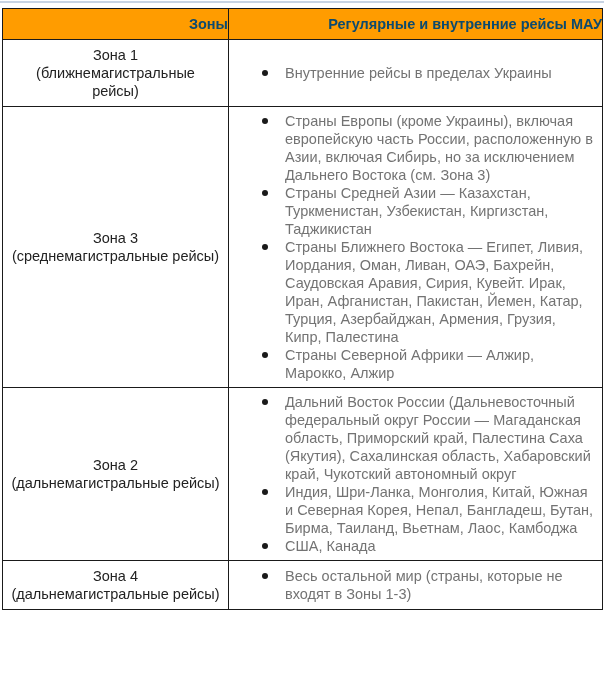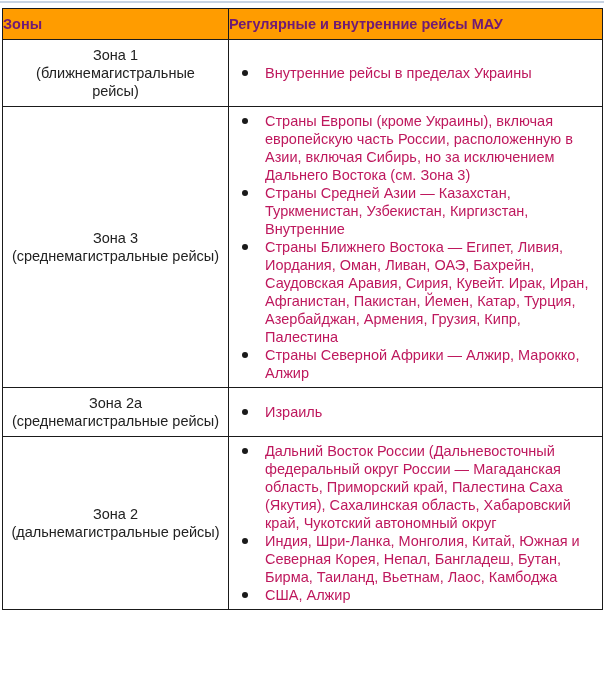--- a/index.html
+++ b/index.html
@@ -1,25 +1,25 @@
 <!DOCTYPE html>
 <html><head>
 <meta charset="utf-8">
 <style>
   html, body { margin: 0; padding: 0; background: #ffffff; }
   body { width: 604px; height: 676px; position: relative; overflow: hidden;
          font-family: "Liberation Sans", sans-serif; color: #1a1a1a; }
   .topline { position: absolute; left: 0; top: 1px; width: 604px; height: 2px; background: #c7d3e3; }
   table { position: absolute; left: 2px; top: 8px; width: 600px; border-collapse: collapse; table-layout: fixed; }
   td, th { border: 1.5px solid #1a1a1a; font-size: 14.5px; line-height: 18px; vertical-align: middle; }
-  th { background: #ff9c00; color: #701a75; font-weight: bold; height: 30px; padding: 0; text-align: left; }
+  th { background: #ff9c00; color: #0c4a6e; font-weight: bold; height: 30px; padding: 0; text-align: right; }
   col.c1 { width: 226px; }
   col.c2 { width: 374px; }
   td.zone { text-align: center; padding: 6px 8px; color: #222; }
-  td.routes { padding: 5px 8px 5px 4px; vertical-align: top; color: #be185d; margin-left: 16px; }
+  td.routes { padding: 5px 8px 5px 24px; vertical-align: top; color: #737373; margin-left: 16px; }
   td.routes.mid { vertical-align: middle; }
   ul { margin: 0; padding: 0; list-style: none; }
   li { position: relative; padding-left: 32px; }
   li::before { content: ""; position: absolute; left: 9px; top: 6px; width: 6px; height: 6px; border-radius: 50%; background: #1a1a1a; }
   .zname, .ztype { display: block; }
 </style>
 </head>
 <body>
 
 <div class="topline"></div>
@@ -48,44 +48,44 @@
         </td>
       </tr>
       <tr>
         <td class="zone">
           <span class="zname">Зона 3</span>
           <span class="ztype">(среднемагистральные рейсы)</span>
         </td>
         <td class="routes">
           <ul>
             <li>Страны Европы (кроме Украины), включая европейскую часть России, расположенную в Азии, включая Сибирь, но за исключением Дальнего Востока (см. Зона 3)</li>
-            <li>Страны Средней Азии — Казахстан, Туркменистан, Узбекистан, Киргизстан, Внутренние</li>
+            <li>Страны Средней Азии — Казахстан, Туркменистан, Узбекистан, Киргизстан, Таджикистан</li>
             <li>Страны Ближнего Востока — Египет, Ливия, Иордания, Оман, Ливан, ОАЭ, Бахрейн, Саудовская Аравия, Сирия, Кувейт. Ирак, Иран, Афганистан, Пакистан, Йемен, Катар, Турция, Азербайджан, Армения, Грузия, Кипр, Палестина</li>
             <li>Страны Северной Африки — Алжир, Марокко, Алжир</li>
-          </ul>
-        </td>
-      </tr>
-      <tr>
-        <td class="zone">
-          <span class="zname">Зона 2а</span>
-          <span class="ztype">(среднемагистральные рейсы)</span>
-        </td>
-        <td class="routes mid">
-          <ul>
-            <li>Израиль</li>
           </ul>
         </td>
       </tr>
       <tr>
         <td class="zone">
           <span class="zname">Зона 2</span>
           <span class="ztype">(дальнемагистральные рейсы)</span>
         </td>
         <td class="routes">
           <ul>
             <li>Дальний Восток России (Дальневосточный федеральный округ России — Магаданская область, Приморский край, Палестина Саха (Якутия), Сахалинская область, Хабаровский край, Чукотский автономный округ</li>
             <li>Индия, Шри-Ланка, Монголия, Китай, Южная и Северная Корея, Непал, Бангладеш, Бутан, Бирма, Таиланд, Вьетнам, Лаос, Камбоджа</li>
-            <li>США, Алжир</li>
+            <li>США, Канада</li>
+          </ul>
+        </td>
+      </tr>
+      <tr>
+        <td class="zone">
+          <span class="zname">Зона 4</span>
+          <span class="ztype">(дальнемагистральные рейсы)</span>
+        </td>
+        <td class="routes mid">
+          <ul>
+            <li>Весь остальной мир (страны, которые не входят в Зоны 1-3)</li>
           </ul>
         </td>
       </tr>
     </tbody>
 </table>
 
 </body></html>

